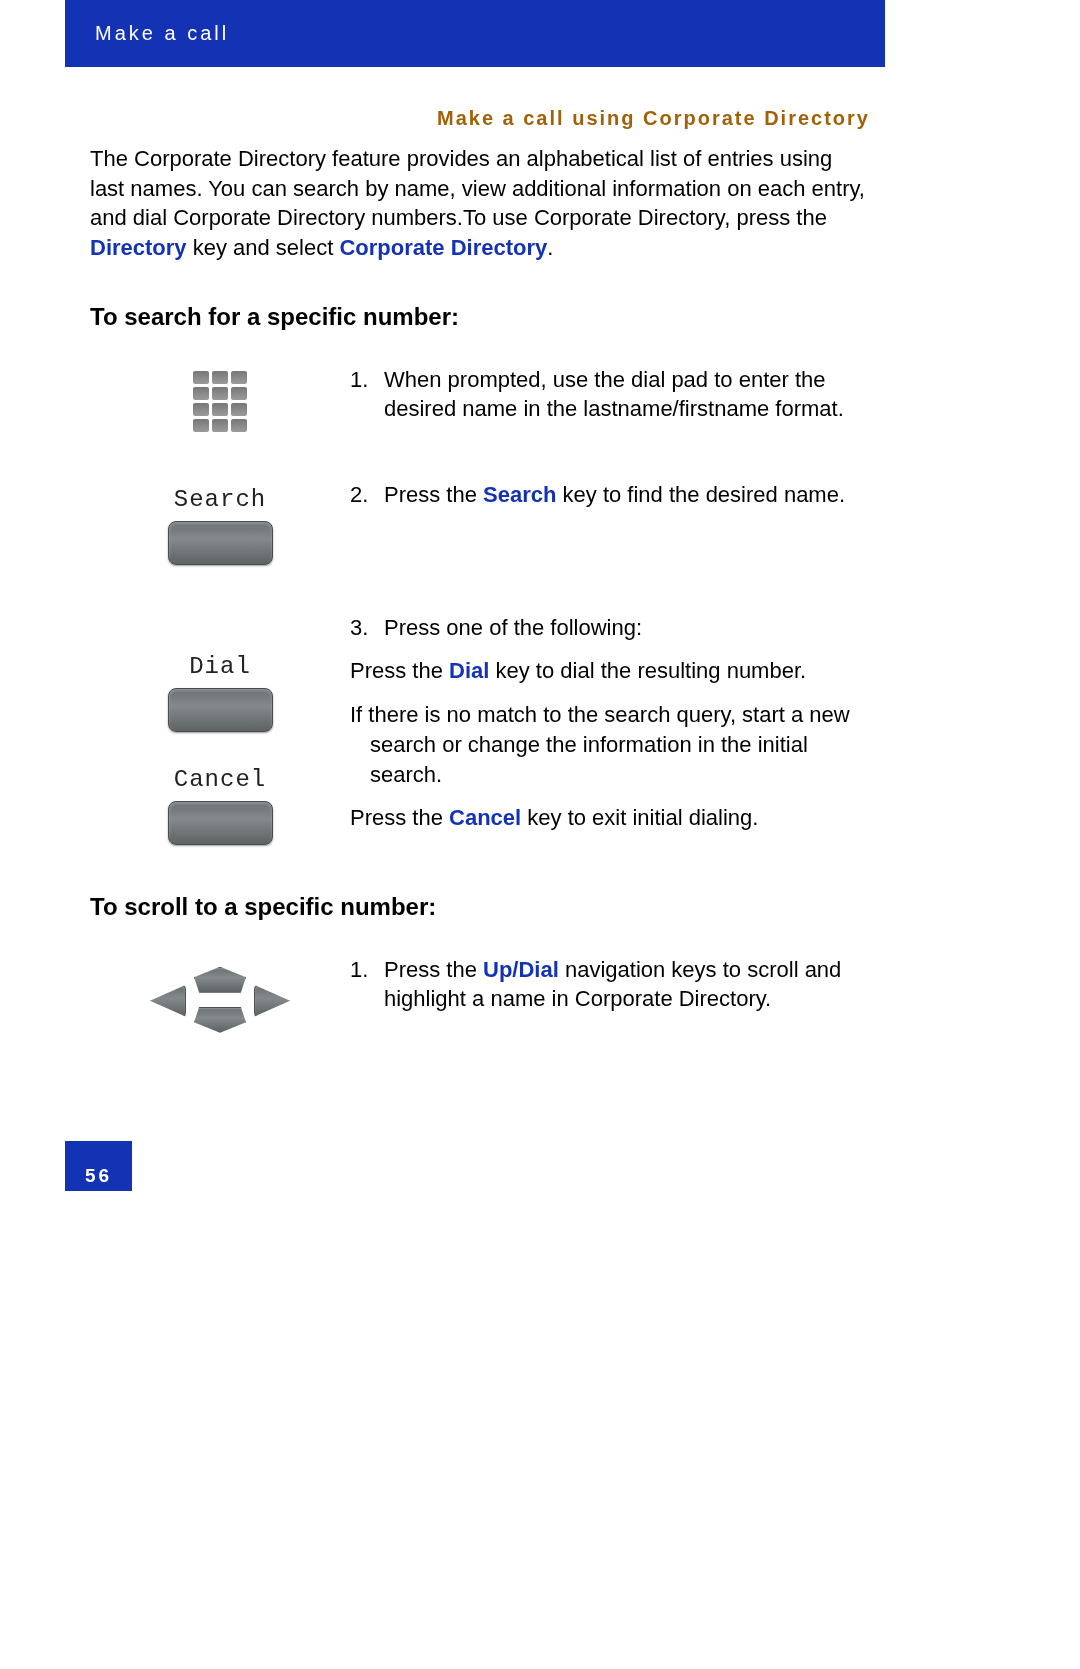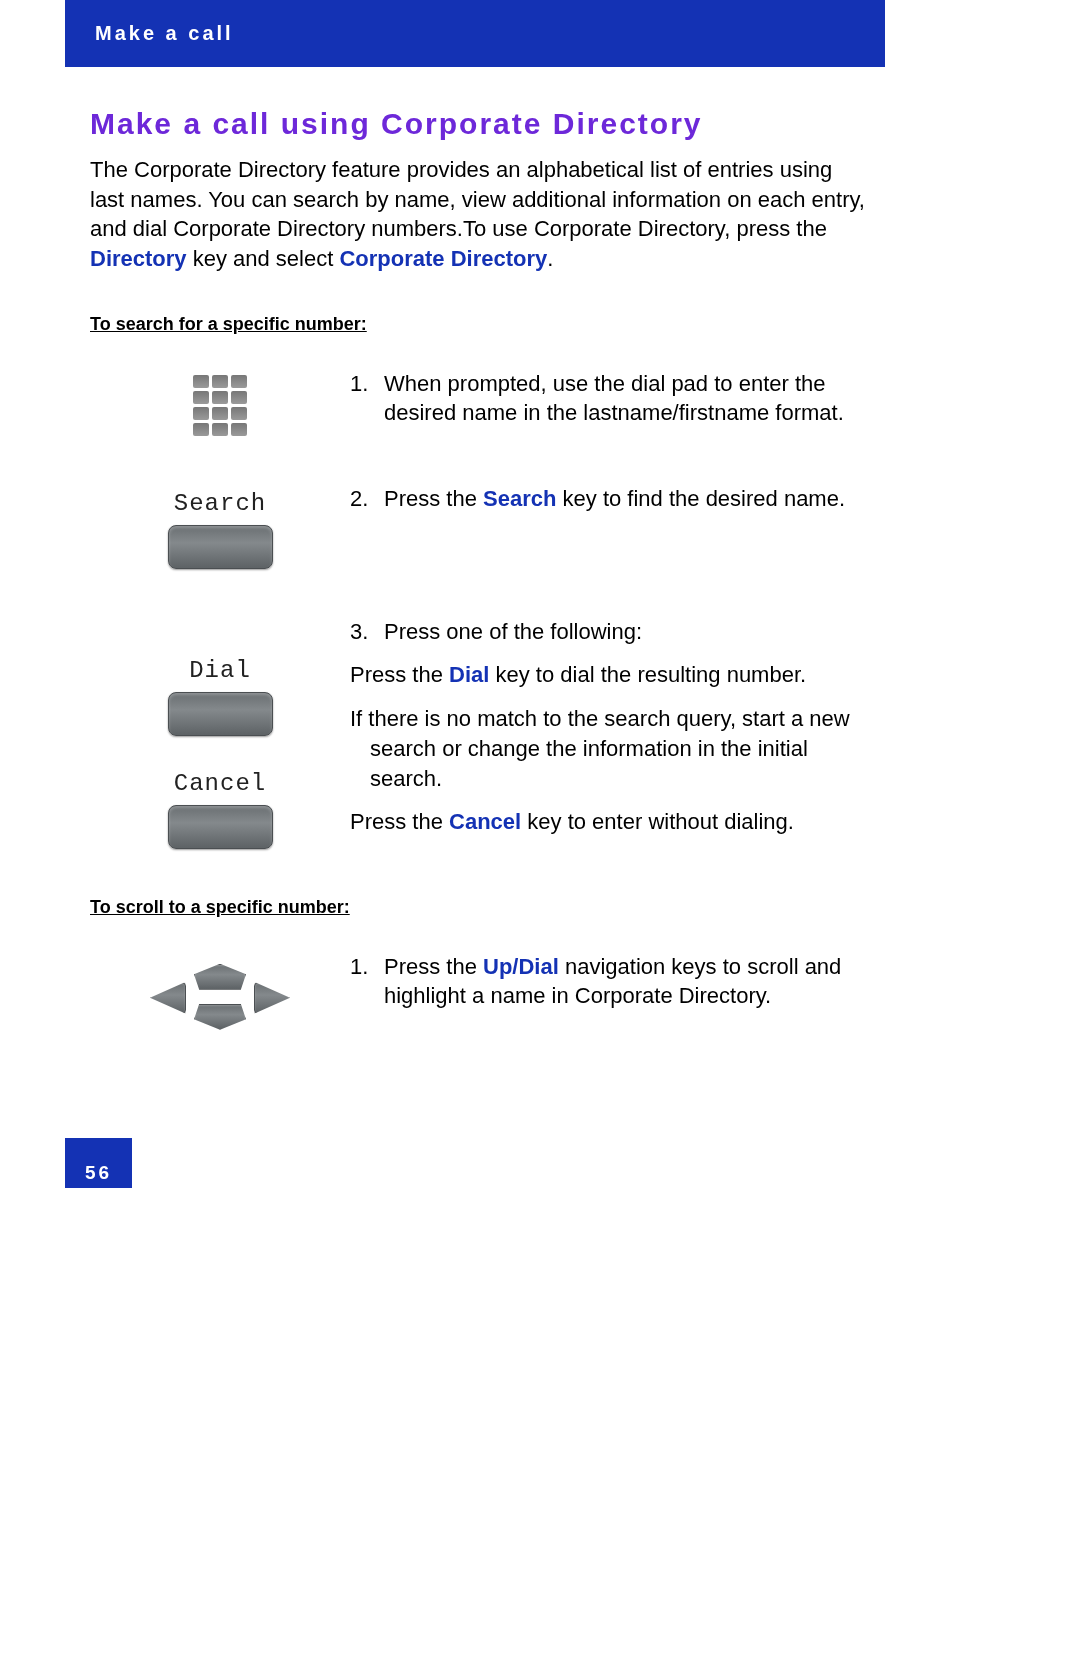--- a/index.html
+++ b/index.html
@@ -6,50 +6,50 @@
   body {
     margin: 0;
     padding: 0;
     font-family: Arial, Helvetica, sans-serif;
     background: #fff;
     width: 1080px;
   }
   .header-bar {
     background: #1432b4;
     color: #fff;
-    font-weight: bold;
+    font-weight: normal;
     letter-spacing: 3px;
     font-size: 20px;
     padding: 22px 30px;
     margin-left: 65px;
     width: 820px;
   }
   .content {
     padding: 30px 90px 0 90px;
     width: 960px;
   }
   h1.section-title {
-    color: #6d28d9;
-    font-size: 30px;
+    color: #a16207;
+    font-size: 20px;
     letter-spacing: 2px;
     font-weight: bold;
     margin: 10px 0 14px 0;
+    text-align: right;
   }
   p.intro {
     font-size: 22px;
     line-height: 1.35;
     margin: 0 0 40px 0;
     color: #000;
   }
   .blue-bold { color: #1432b4; font-weight: bold; }
   .subhead {
-    font-size: 18px;
+    font-size: 24px;
     font-weight: bold;
     margin: 16px 0 34px 0;
-    text-decoration: underline;
   }
   .step-row {
     display: flex;
     align-items: flex-start;
     margin-bottom: 48px;
   }
   .icon-col {
     width: 260px;
     flex: 0 0 260px;
     display: flex;
@@ -217,21 +217,21 @@
     <div class="text-col">
       <div class="step-num-row">
         <div class="step-num">3.</div>
         <div class="step-body">Press one of the following:</div>
       </div>
       <div class="step-sub-indent">
         <span>Press the   </span><span class="blue-bold">Dial</span><span> key to dial the resulting number.</span>
       </div>
       <div class="step-sub-indent">If there is no match to the search query, start a new search or change the information in the initial search.</div>
       <div class="step-sub-indent">
-        <span>Press the   </span><span class="blue-bold">Cancel</span><span> key to enter without dialing.</span>
+        <span>Press the   </span><span class="blue-bold">Cancel</span><span> key to exit initial dialing.</span>
       </div>
     </div>
   </div>
 
   <div class="subhead" style="margin-top:40px;">To scroll to a specific number:</div>
 
   <div class="step-row">
     <div class="icon-col">
       <div class="nav-cluster">
         <div class="nav-key nav-left"></div>

